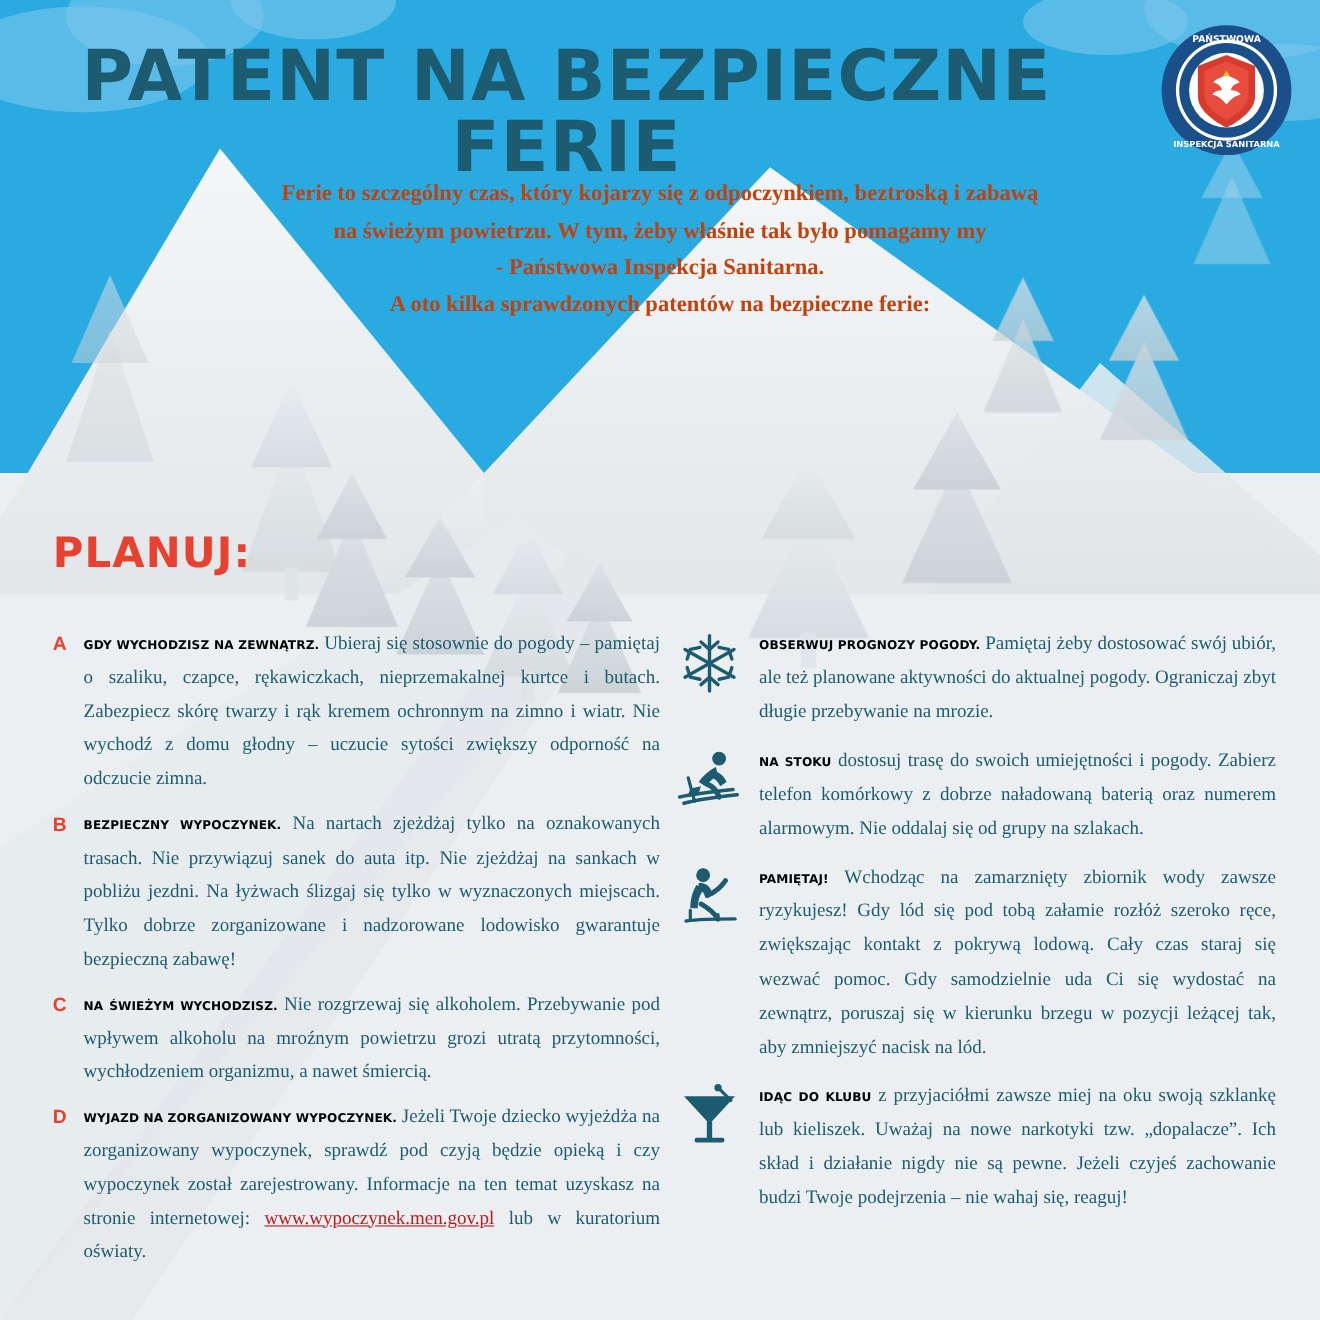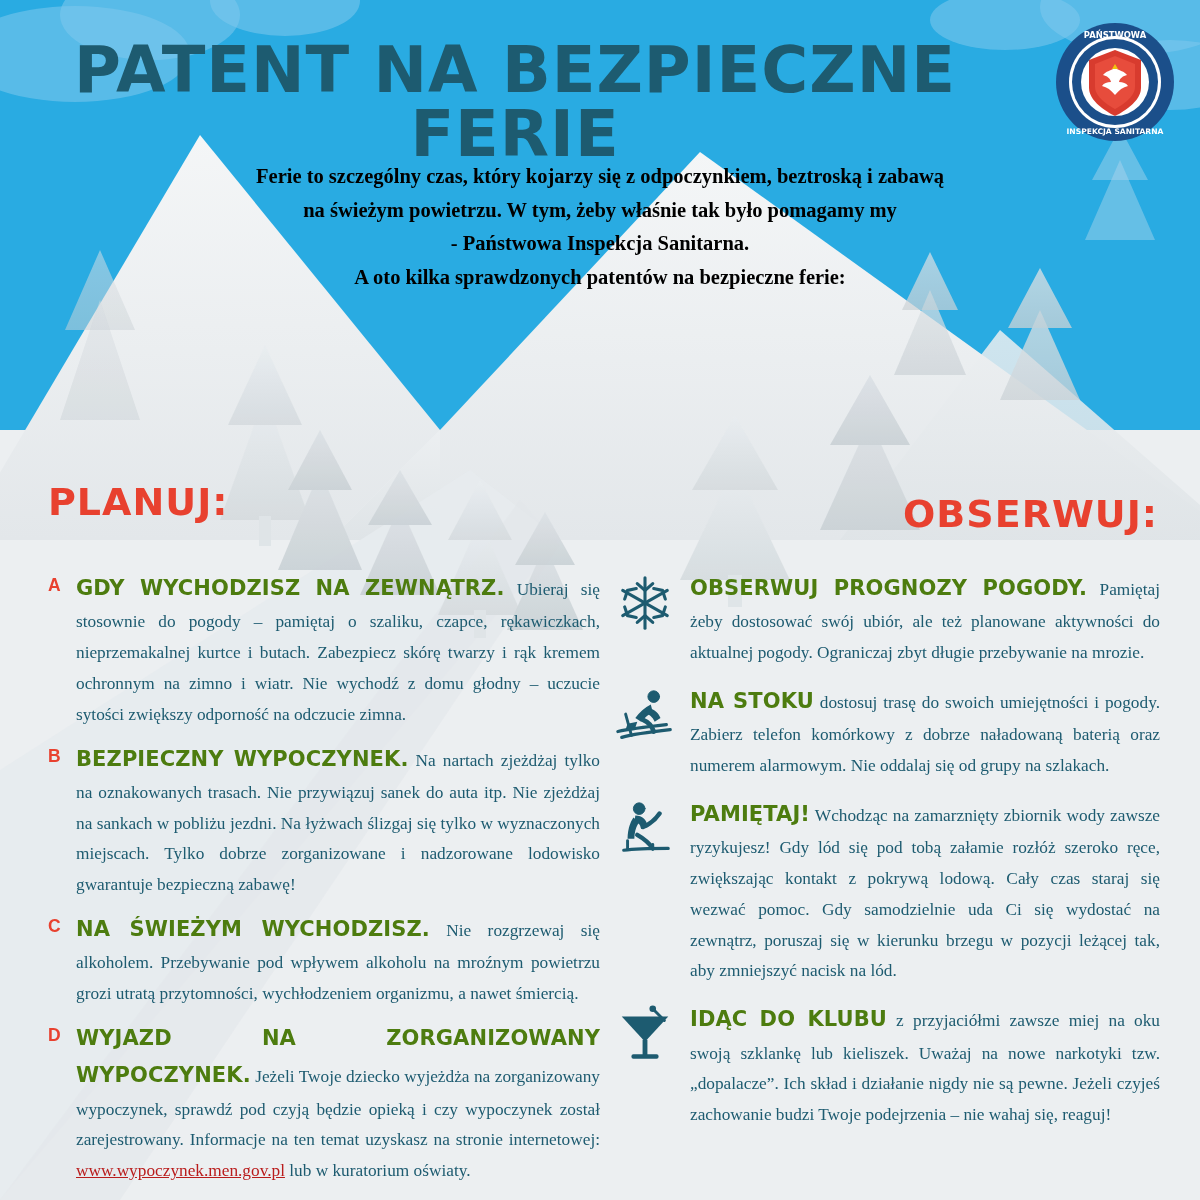--- a/index.html
+++ b/index.html
@@ -59,21 +59,21 @@
     right: 25px; top: 22px;
     width: 120px; height: 120px;
   }
 
   
   .intro {
     position: absolute;
     left: 120px; top: 160px;
     width: 960px;
     text-align: center;
-    color: #000000;
+    color: #c2410c;
     font-size: 20.5px;
     line-height: 1.64;
     font-weight: bold;
     font-family: "Liberation Serif", serif;
   }
   .intro span { display: block; }
 
   
   .sec-head {
     position: absolute;
@@ -117,24 +117,24 @@
   
   .item.iconed { padding-left: 82px; min-height: 64px; }
   .item.iconed .icon {
     position: absolute;
     left: 6px; top: 2px;
     width: 62px; height: 62px;
     color: #1d5b70;
   }
 
   .lead {
-    color: #4d7c0f;
+    color: #000000;
     font-weight: bold;
     font-family: "DejaVu Sans", sans-serif;
-    font-size: 21px;
+    font-size: 11px;
     letter-spacing: .1px;
   }
   .body-txt { }
 
   .link {
     color: #b91c1c;
     text-decoration: underline;
   }
 
   
@@ -247,21 +247,20 @@
   </svg>
 
   <div class="intro">
     <span>Ferie to szczególny czas, który kojarzy się z odpoczynkiem, beztroską i zabawą</span>
     <span>na świeżym powietrzu. W tym, żeby właśnie tak było pomagamy my</span>
     <span>- Państwowa Inspekcja Sanitarna.</span>
     <span>A oto kilka sprawdzonych patentów na bezpieczne ferie:</span>
   </div>
 
   <div class="sec-head" id="head-left">PLANUJ:</div>
-  <div class="sec-head" id="head-right">OBSERWUJ:</div>
 
   <div class="col" id="col-left">
 
     <div class="item lettered">
       <span class="marker">A</span>
       <span class="lead">GDY WYCHODZISZ NA ZEWNĄTRZ.</span><span class="body-txt"> Ubieraj się stosownie do pogody – pamiętaj o szaliku, czapce, rękawiczkach, nieprzemakalnej kurtce i butach. Zabezpiecz skórę twarzy i rąk kremem ochronnym na zimno i wiatr. Nie wychodź z domu głodny – uczucie sytości zwiększy odporność na odczucie zimna.</span>
     </div>
 
     <div class="item lettered">
       <span class="marker">B</span>

